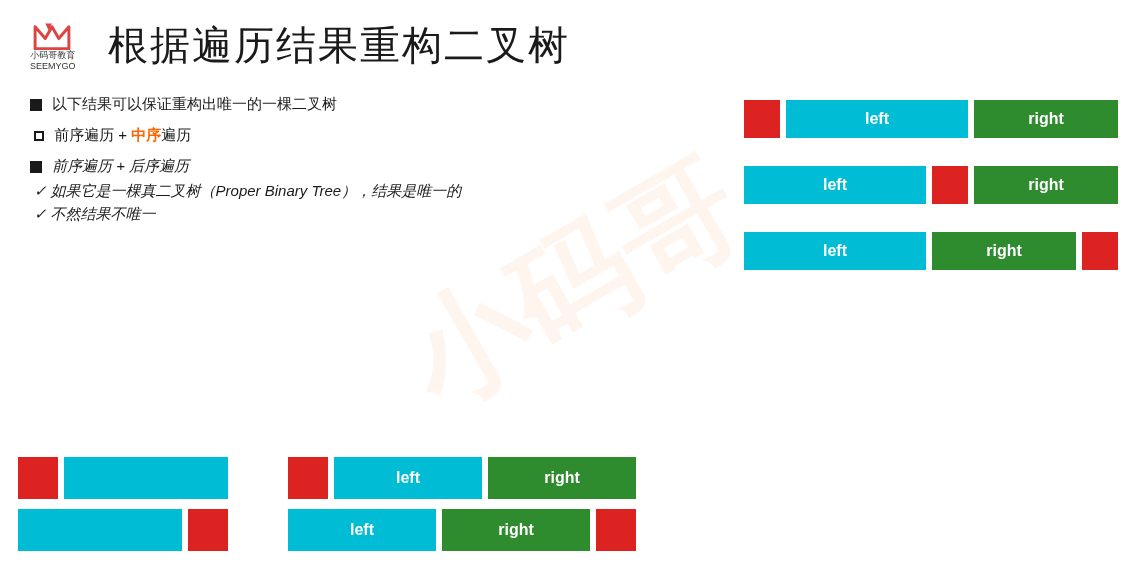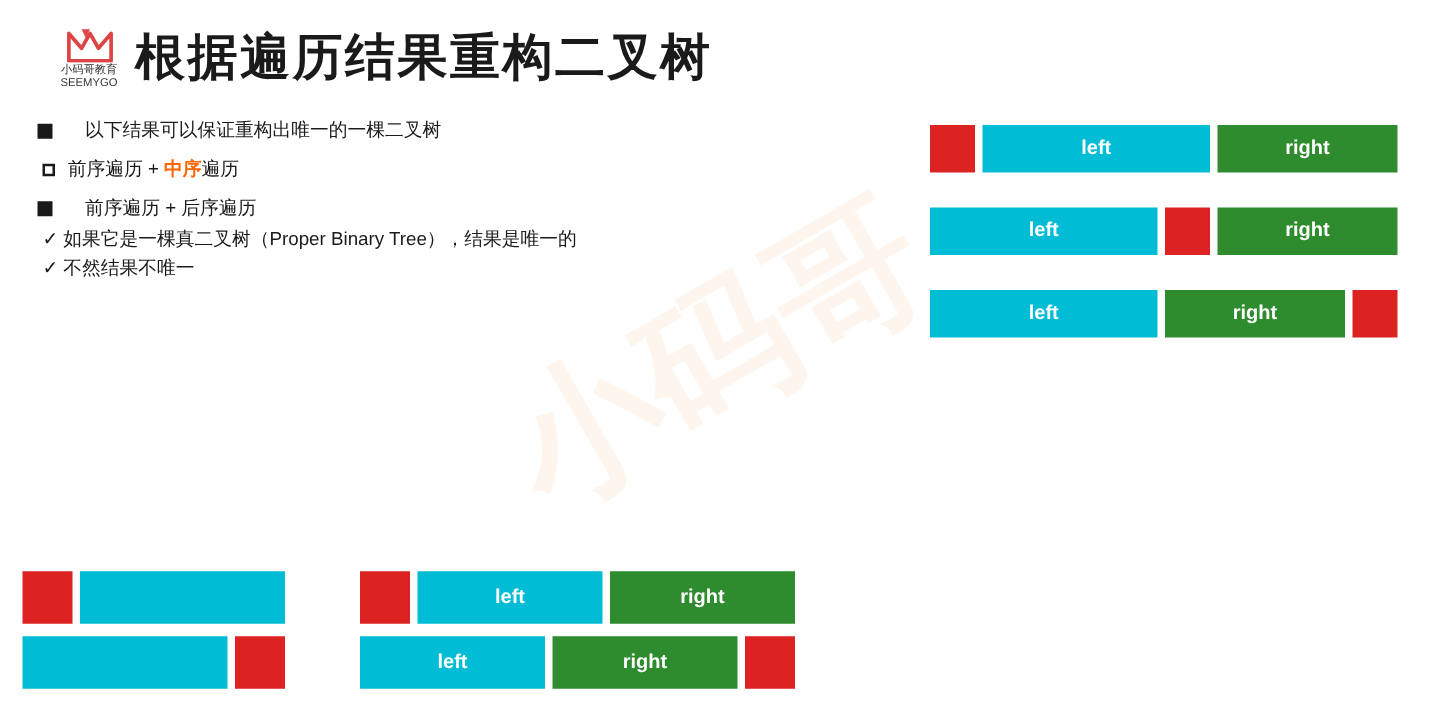--- a/index.html
+++ b/index.html
@@ -42,45 +42,45 @@
       display: flex;
       align-items: center;
       margin-bottom: 22px;
     }
     .logo {
       width: 64px;
       height: 52px;
       margin-right: 14px;
       display: flex;
       flex-direction: column;
-      align-items: flex-end;
+      align-items: flex-start;
       justify-content: center;
     }
     .logo-icon {
       width: 44px;
       height: 36px;
     }
     .page-title {
       font-size: 40px;
-      font-weight: 700;
+      font-weight: 400;
       color: #1a1a1a;
       letter-spacing: 2px;
     }
 
     
     .section {
       margin-bottom: 12px;
     }
     .bullet-solid {
       font-size: 15px;
       color: #1a1a1a;
       margin-bottom: 6px;
       display: flex;
       align-items: center;
-      gap: 20px;
+      gap: 4px;
     }
     .bullet-square {
       font-size: 15px;
       color: #1a1a1a;
       margin-bottom: 4px;
       padding-left: 4px;
     }
     .orange { color: #f60; font-weight: 600; }
     .check-item {
       font-size: 15px;
@@ -165,21 +165,21 @@
     </div>
   </div>
 
   <div class="section">
     <div class="bullet-square">
       <span style="display:inline-block;width:10px;height:10px;border:2px solid #1a1a1a;margin-right:6px;vertical-align:middle;"></span>
       <span>前序遍历 + </span><span class="orange">中序</span><span>遍历</span>
     </div>
   </div>
 
-  <div class="section" style="margin-top:10px;">
+  <div class="section" style="margin-top:10px;font-style:italic;">
     <div class="bullet-solid">
       <span style="display:inline-block;width:12px;height:12px;background:#1a1a1a;margin-right:6px;"></span>
       <span>前序遍历 + 后序遍历</span>
     </div>
     <div class="check-item">
       <span style="margin-right:4px;">✓</span><span>如果它是一棵真二叉树（Proper Binary Tree），结果是唯一的</span>
     </div>
     <div class="check-item">
       <span style="margin-right:4px;">✓</span><span>不然结果不唯一</span>
     </div>

